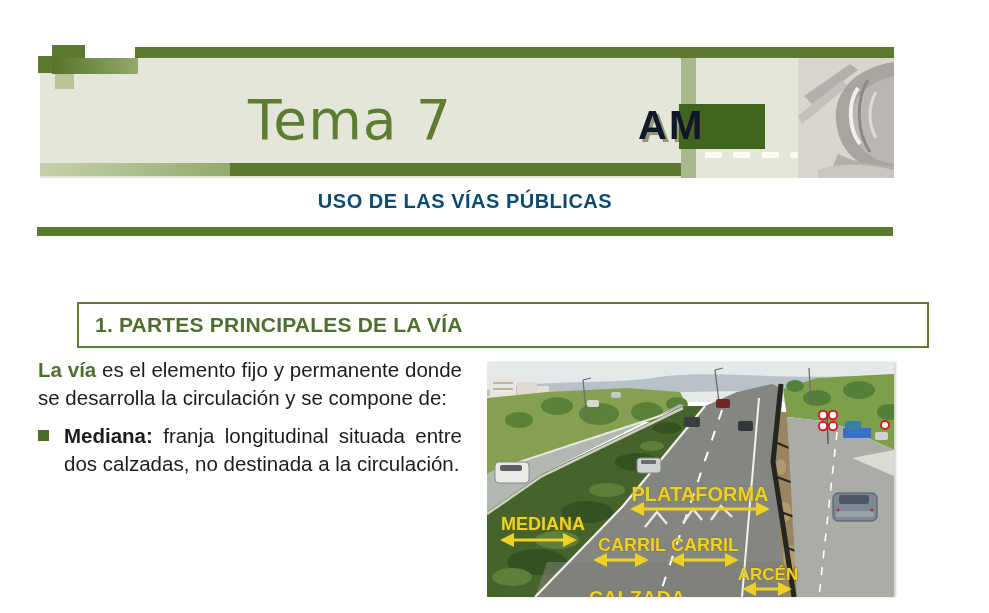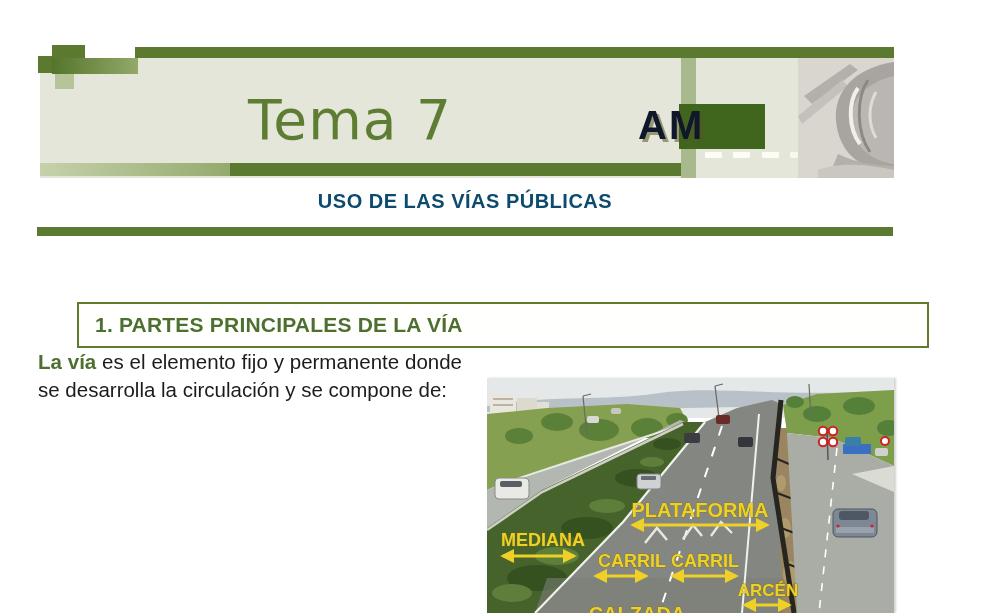--- a/index.html
+++ b/index.html
@@ -32,30 +32,30 @@
   .subtitle{position:absolute;left:37px;top:190px;width:856px;text-align:center;
         font-size:20px;font-weight:bold;color:#0c4a6e;letter-spacing:.5px;}
   .hrule{position:absolute;left:37px;top:227px;width:856px;height:9px;background:#5c7a2f;}
 
   
   .secbox{position:absolute;left:38px;top:302px;width:848px;height:42px;
         border:2px solid #5f7b30;background:#fffffe;display:flex;align-items:center;margin-left:39px;}
   .secbox span{padding-left:16px;font-size:21px;font-weight:bold;color:#4d7030;letter-spacing:.2px;}
 
   
-  .bodycol{position:absolute;left:38px;top:348px;width:424px;color:#1c1c1c;
+  .bodycol{position:absolute;left:38px;top:356px;width:424px;color:#1c1c1c;
         font-size:20.5px;line-height:28px;text-align:justify;}
   .lead{font-weight:bold;color:#4d7030;}
   .bullets{margin:10px 0 0 0;padding:0;list-style:none;}
   .bullets li{position:relative;padding-left:26px;margin-top:9px;}
   .bullets li .sq{position:absolute;left:0;top:8px;width:11px;height:11px;background:#4a6e28;}
   .term{font-weight:bold;}
 
   
-  .photo{position:absolute;left:487px;top:378px;width:407px;height:235px;overflow:hidden;
+  .photo{position:absolute;left:487px;top:362px;width:407px;height:235px;overflow:hidden;
         box-shadow:2px 0 2px rgba(0,0,0,.18);}
   .photo svg{display:block;}
 </style>
 </head>
 <body>
 
 <div id="page">
 
   <div>
     <div class="banner-body"></div>
@@ -95,20 +95,21 @@
   <div class="subtitle">USO DE LAS VÍAS PÚBLICAS</div>
   <div class="hrule"></div>
 
   <div class="secbox">
     <span>1. PARTES PRINCIPALES DE LA VÍA</span>
   </div>
 
   <div class="bodycol">
     <p style="margin:0"><span class="lead">La vía</span><span> es el elemento fijo y permanente donde se desarrolla la circulación y se compone de:</span></p>
     <ul class="bullets">
+      <li><span class="sq"></span><span class="term">Mediana:</span><span> franja longitudinal situada entre dos calzadas, no destinada a la circulación.</span></li>
     </ul>
   </div>
 
   <div class="photo">
     <svg width="407" height="235" viewBox="0 0 407 235">
       <defs>
         <marker id="ah" viewBox="0 0 10 10" refX="8" refY="5" markerWidth="4.4" markerHeight="4.4" orient="auto-start-reverse">
           <path d="M0,0 L10,5 L0,10 z" fill="#eed027"></path>
         </marker>
       </defs>

